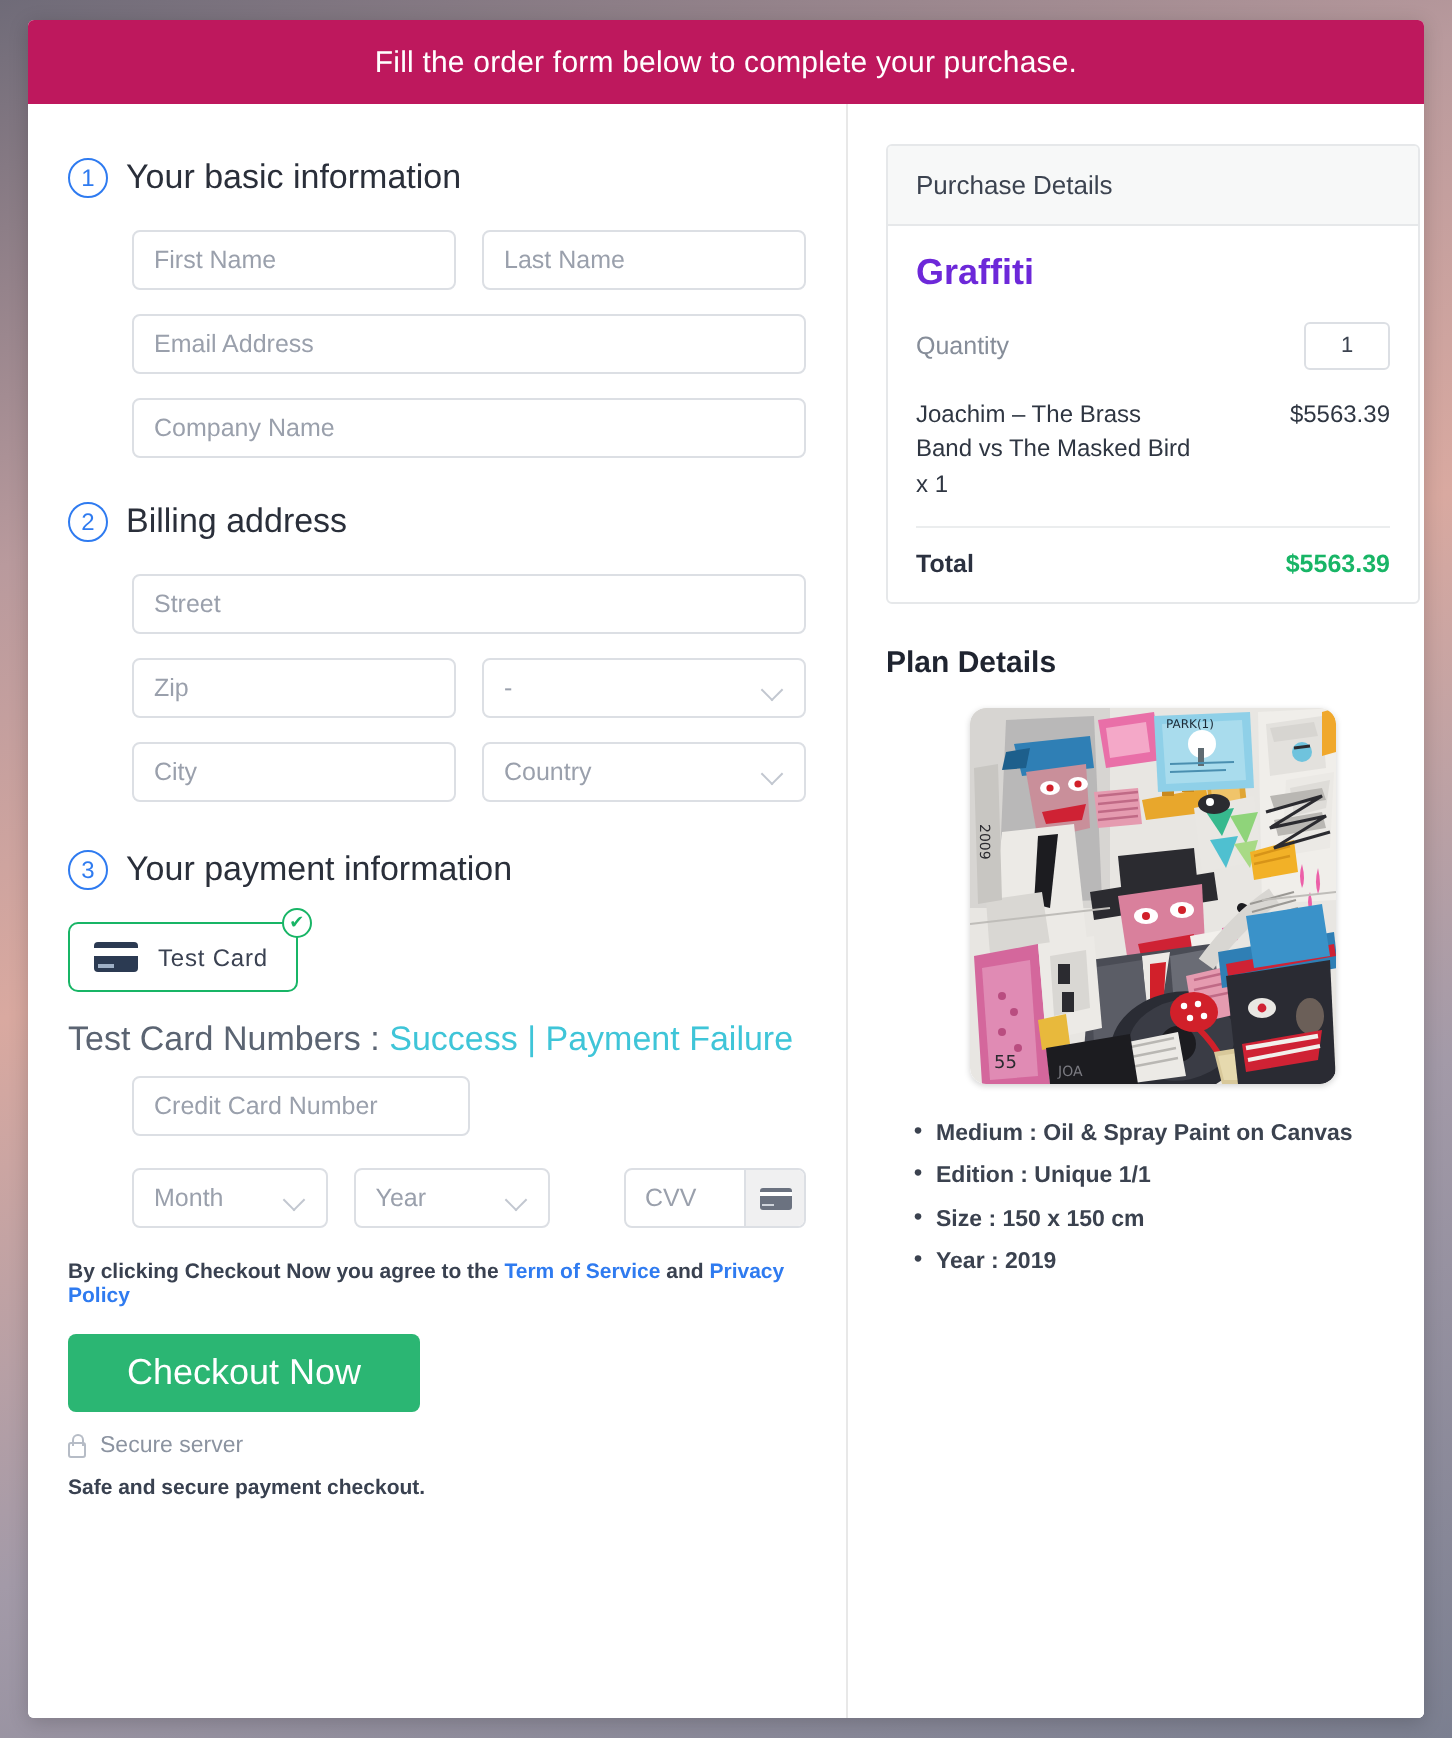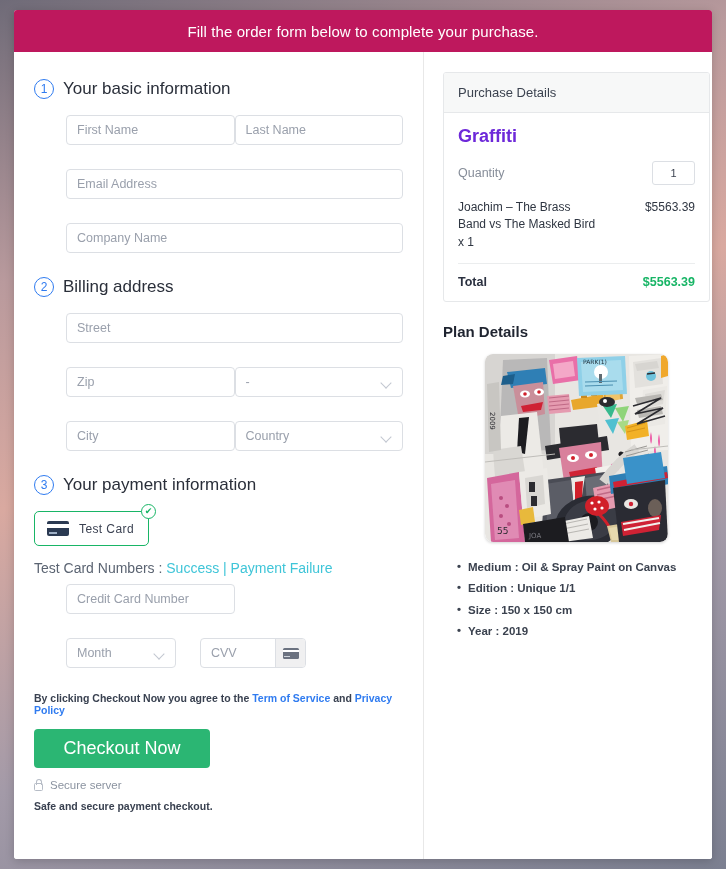--- a/index.html
+++ b/index.html
@@ -66,21 +66,21 @@
     font-size: 12px;
     display: flex; align-items: center; justify-content: center;
     flex: 0 0 auto;
   }
   .step-title {
     font-size: 17px;
     color: #2a2f3a;
     font-weight: normal;
   }
   
-  .row { display: flex; margin-bottom: 24px; padding-left: 32px; }
+  .row { display: flex; gap: 13px; margin-bottom: 12px; padding-left: 32px; }
   .field {
     height: 30px;
     border: 1px solid #dcdfe4;
     border-radius: 4px;
     background: #fff;
     display: flex;
     align-items: center;
     padding: 0 10px;
     font-size: 12.5px;
     color: #9aa0ac;
@@ -133,21 +133,21 @@
     left: 0; right: 0; top: 3px; height: 3.5px;
     background: #ffffff;
   }
   .card-glyph::after {
     content: ""; position: absolute;
     left: 2px; bottom: 2.5px; width: 8px; height: 2px;
     background: #9fb0c6;
   }
   
   .testcards {
-    font-size: 14px;
+    font-size: 17px;
     color: #5b6472;
     margin: 0 0 8px 0;
   }
   .testcards a { color: #3fc5d8; text-decoration: none; }
   .sep { color: #3fc5d8; }
   
   .cvv-wrap {
     width: 106px;
     display: flex;
     border: 1px solid #dcdfe4;
@@ -376,20 +376,24 @@
         <a href="#">Payment Failure</a>
       </div>
 
       <div class="row">
         <div class="field half">Credit Card Number</div>
       </div>
 
       <div class="row" style="margin-top:16px;align-items:flex-end;">
         <div class="field select" style="width:110px;">
           <span>Month</span>
+          <span></span>
+        </div>
+        <div class="field select" style="width:110px;">
+          <span>Year</span>
           <span></span>
         </div>
         <div class="cvv-wrap" style="margin-left:24px;">
           <div class="cvv-input">CVV</div>
           <div class="cvv-btn">
             <span class="card-glyph-sm"></span>
           </div>
         </div>
       </div>
 

